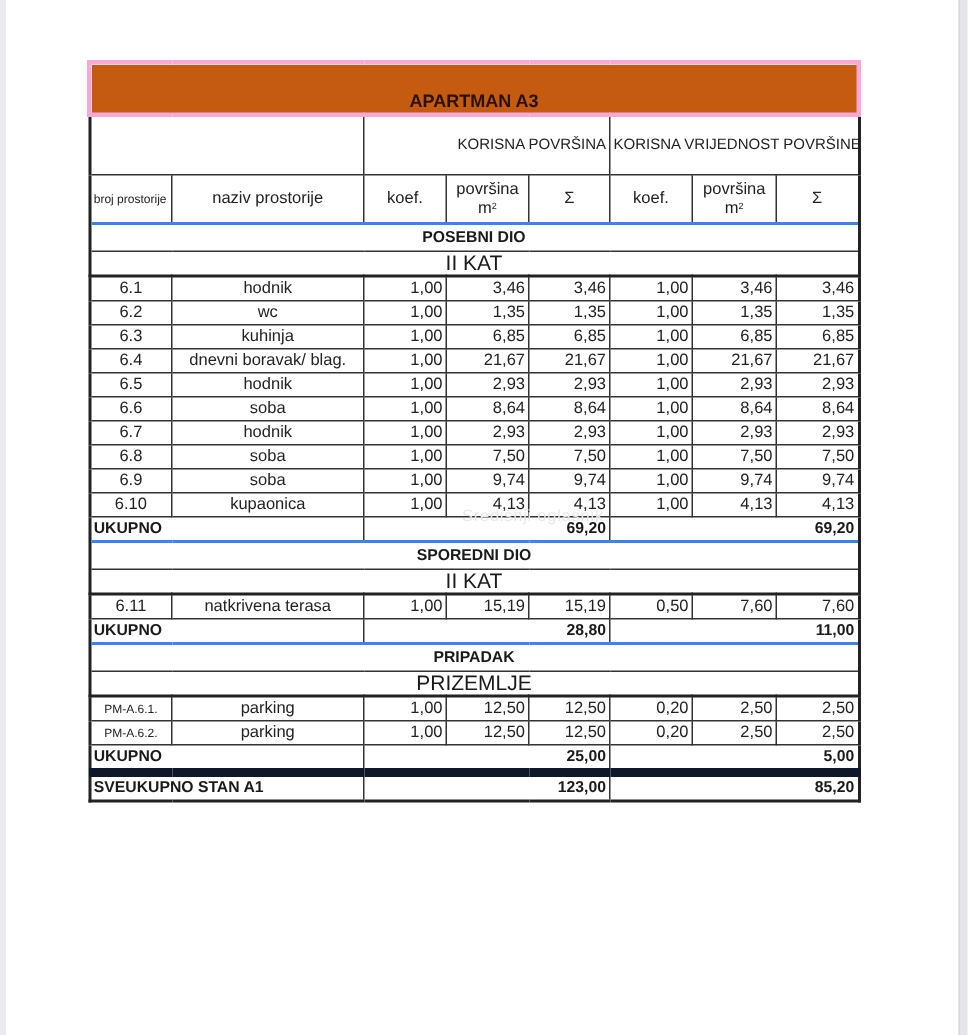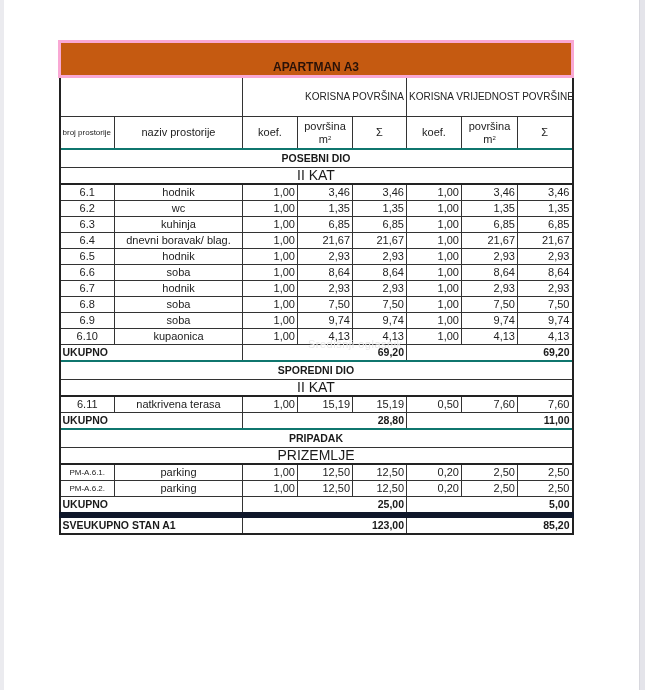--- a/index.html
+++ b/index.html
@@ -22,21 +22,21 @@
   .title-row td {
     background:#c55a11; height:31px; line-height:14px; vertical-align:bottom; padding-bottom:1px;
     text-align:center; font-weight:bold; font-size:12px; color:#2a1208; border:3px solid #f9a8d4;
   }
   .group-row td { height:38px; line-height:38px; text-align:right; font-size:10px; color:#222; }
   .colhdr-row td { height:31px; text-align:center; font-size:11px; color:#222; vertical-align:middle; }
   .colhdr-row td.broj { font-size:8px; line-height:10px; text-align:center; padding-left:1px; white-space:normal; }
   .colhdr-row .two { line-height:13px; white-space:normal; }
   sup { font-size:6px; vertical-align:top; position:relative; top:-1px; }
 
-  .section td { text-align:center; font-weight:bold; font-size:10.5px; height:17px; line-height:17px; border-top:2px solid #0f766e; }
+  .section td { text-align:center; font-weight:bold; font-size:10.5px; height:17px; line-height:17px; border-top:2px solid #3b82f6; }
   .floor td { text-align:center; font-size:14px; height:15px; line-height:15px; }
   .data td { font-size:11px; color:#222; }
   .data td.c { text-align:center; }
   .data td.r { text-align:right; }
   .data td.small { font-size:8px; text-align:center; }
   .total td { font-weight:bold; font-size:10.5px; }
   .total td.r { text-align:right; }
 
   .watermark { position:absolute; left:250px; top:298px; font-size:11px; color:#e9e9e9; font-weight:normal; letter-spacing:0.5px; pointer-events:none; }
 </style>

